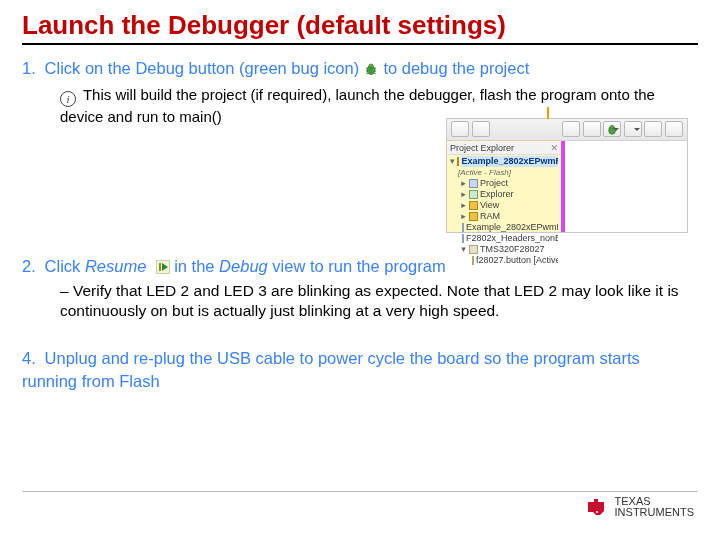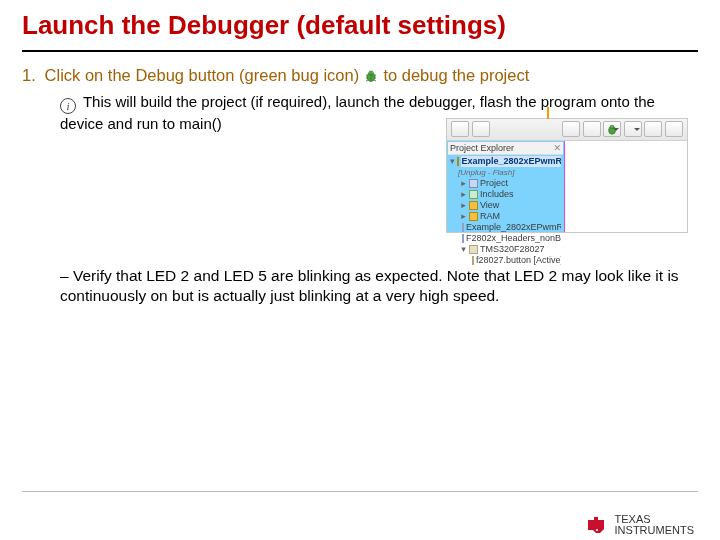--- a/index.html
+++ b/index.html
@@ -11,31 +11,31 @@
     position: relative;
     overflow: hidden;
   }
   .slide {
     padding: 10px 22px 0 22px;
   }
   .title {
     font-size: 26px;
     font-weight: bold;
     color: #c00000;
-    margin-bottom: 9px;
+    margin-bottom: 2px;
   }
   .rule {
     border: none;
     border-top: 2px solid #000;
     margin-bottom: 12px;
   }
   .step { margin-bottom: 10px; }
   .step-line {
     font-size: 16.5px;
-    color: #a16207;
+    color: #3b82f6;
     line-height: 1.35;
   }
   .num { display: inline-block; min-width: 18px; }
   .sub {
     margin-left: 38px;
     margin-top: 4px;
     font-size: 15px;
     line-height: 1.3;
     position: relative;
   }
@@ -135,22 +135,22 @@
   .callout {
     position: absolute;
     left: 100px; top: -12px;
     width: 28px; height: 22px;
     border-left: 2px solid #ff9900;
     border-bottom: 2px solid #ff9900;
   }
   .ide-body { display: flex; height: calc(100% - 22px); }
   .ide-left {
     width: 118px;
-    border-right: 1px solid #d946ef;
-    background: #7dd3fc;
+    border-right: 4px solid #d946ef;
+    background: #fef9c3;
     padding: 1px 1px;
   }
   .ide-tab {
     display: flex;
     align-items: center;
     gap: 3px;
     padding: 1px 2px;
     background: #f2f2f2;
     border-bottom: 1px solid #ddd;
     white-space: nowrap;
@@ -163,21 +163,21 @@
   .ide-right { flex: 1; background: #fff; position: relative; }
   .mini-icon { width:9px; height:9px; display:inline-block; }
   .mi-folder { background:#f0c040; border:1px solid #b28818; }
   .mi-file { background:#fff; border:1px solid #8aa0c8; }
   .mi-bin { background:#c8d8f0; border:1px solid #7a90b8; }
   .mi-inc { background:#d0e8d0; border:1px solid #6aa86a; }
   .mi-cfg { background:#e6e0c8; border:1px solid #b0a878; }
   .ti-logo {
     position: absolute;
     right: 26px;
-    bottom: 4px;
+    bottom: 22px;
     display: flex;
     align-items: center;
     gap: 8px;
   }
   .ti-chip {
     width: 22px; height: 22px;
     position: relative;
   }
   .ti-text { font-size: 11px; line-height: 11px; color: #333; }
   .footer-line {
@@ -215,28 +215,40 @@
     </div>
     <div class="sub">
       <span class="info-icon">i</span>
       <span>This will build the project (if required), launch the debugger, flash the program onto the device and run to main()</span>
     </div>
   </div>
 
   <div style="height:118px"></div>
 
   <div class="step">
-    <div class="sub2">– Verify that LED 2 and LED 5 are blinking as expected. Note that LED 2 may look like it is continuously on but is actually just blinking at a very high speed.</div>
+    <div class="step-line">
+      <span class="num">2.</span>
+      <span>Click </span><span class="italic">Resume</span>
+      &nbsp;<span class="resume-icon"></span>
+      <span> in the </span><span class="italic">Debug</span><span> view to run the program</span>
+    </div>
+    <div class="sub2">– Verify that LED 2 and LED 3 are blinking as expected. Note that LED 2 may look like it is continuously on but is actually just blinking at a very high speed.</div>
   </div>
 
   <div style="height:8px"></div>
 
 
   <div style="height:8px"></div>
 
+  <div class="step">
+    <div class="step-line">
+      <span class="num">4.</span>
+      <span>Unplug and re-plug the USB cable to power cycle the board so the program starts running from Flash</span>
+    </div>
+  </div>
 </div>
 
 <div class="ide-shot">
   <div class="callout"></div>
   <div class="ide-top">
     <span class="ide-btn"></span>
     <span class="ide-btn"></span>
     <div class="ide-tools-right">
       <span class="ide-btn"></span>
       <span class="ide-btn"></span>
@@ -258,31 +270,31 @@
         <span>Project Explorer</span>
         <span style="margin-left:auto;color:#888;">✕</span>
       </div>
       <div class="tree">
         <div class="tree-row">
           <span class="tw">▾</span>
             <span class="mini-icon mi-folder"></span>
           <span class="sel">Example_2802xEPwmRealTimeInt</span>
         </div>
         <div class="tree-row" style="padding-left:8px">
-            <span class="active-hint">[Unplug - Flash]</span>
+            <span class="active-hint">[Active - Flash]</span>
           </div>
         <div class="tree-row" style="padding-left:10px">
             <span class="tw">▸</span>
             <span class="mini-icon mi-bin"></span>
             <span>Project</span>
           </div>
         <div class="tree-row" style="padding-left:10px">
             <span class="tw">▸</span>
             <span class="mini-icon mi-inc"></span>
-            <span>Includes</span>
+            <span>Explorer</span>
           </div>
         <div class="tree-row" style="padding-left:10px">
             <span class="tw">▸</span>
             <span class="mini-icon mi-folder"></span>
             <span>View</span>
           </div>
         <div class="tree-row" style="padding-left:10px">
             <span class="tw">▸</span>
             <span class="mini-icon mi-folder"></span>
             <span>RAM</span>

